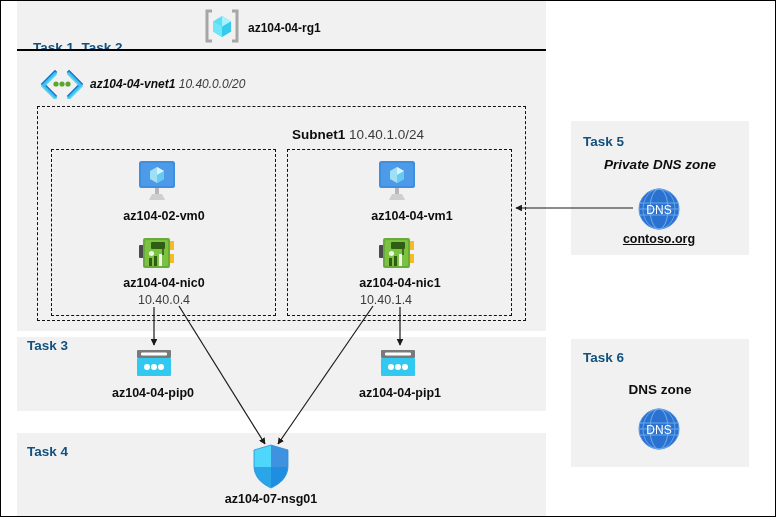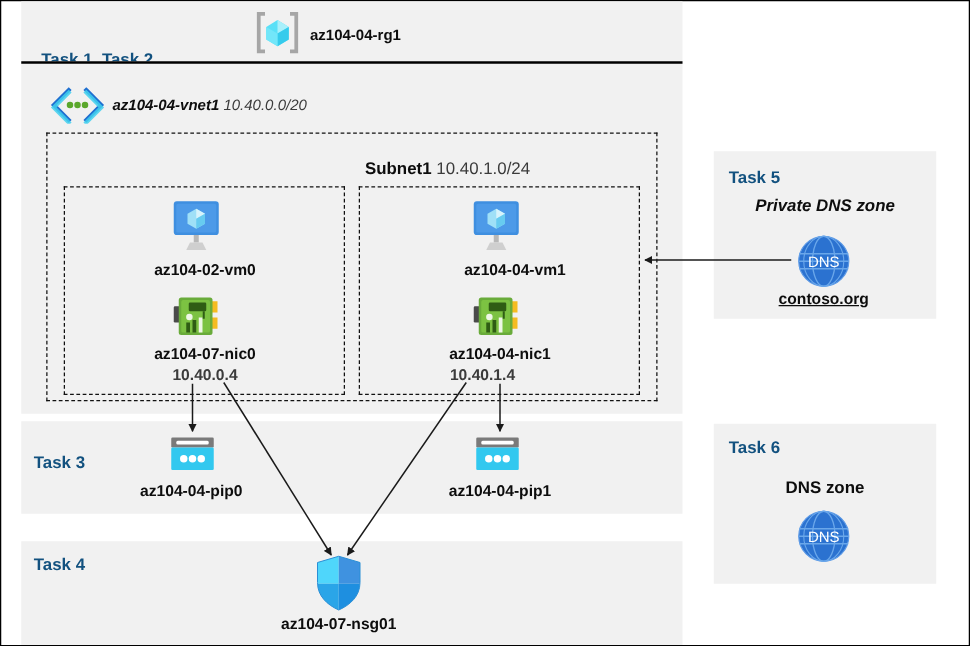--- a/index.html
+++ b/index.html
@@ -68,21 +68,21 @@
     color:#0d0d0d;
     font-weight:bold;
     font-size:12.5px;
     white-space:nowrap;
     text-align:center;
     transform:translateX(-50%);
   }
   .node-sub{
     position:absolute;
     color:#3b3b3b;
-    font-weight:bold;
+    font-weight:normal;
     font-size:12.5px;
     white-space:nowrap;
     text-align:left;
     transform:translateX(-50%);
   }
   .subnet-title{
     position:absolute;
     font-size:13.5px;
     color:#0d0d0d;
     font-weight:bold;
@@ -174,21 +174,21 @@
       <rect x="6" y="3" width="27" height="30" rx="2" fill="#69ab3a"></rect>
       <rect x="8" y="5" width="23" height="26" rx="1.5" fill="#7cc242"></rect>
       <rect x="14" y="7" width="14" height="7" rx="1" fill="#2f5d14"></rect>
       <circle cx="14.5" cy="18.5" r="2.6" fill="#eef7e6"></circle>
       <rect x="12" y="23" width="3" height="8" fill="#2f5d14"></rect>
       <rect x="17" y="21" width="3" height="10" fill="#2f5d14"></rect>
       <rect x="22" y="19" width="3" height="12" fill="#eef7e6"></rect>
       <path d="M26 14 L26 20" stroke="#2f5d14" stroke-width="1.6" fill="none"></path>
     </svg>
   </div>
-  <div class="node-label" style="left:163px; top:275px;">az104-07-nic0</div>
+  <div class="node-label" style="left:163px; top:275px;">az104-04-nic0</div>
   <div class="node-sub" style="left:163px; top:292px;">10.40.0.4</div>
 
   <div class="subnet-title" style="left:291px; top:126px;">
     <span>Subnet1</span><span class="light">&nbsp;</span><span class="light">10.40.1.0/24</span>
   </div>
   <div class="dash subnet1-box"></div>
 
   <div class="icon" style="left:372px; top:158px; width:48px; height:44px;">
     <svg width="48" height="44" viewBox="0 0 48 44">
       <rect x="6" y="2" width="36" height="27" rx="2.5" fill="#3f8fe0"></rect>
@@ -214,21 +214,21 @@
       <rect x="12" y="23" width="3" height="8" fill="#2f5d14"></rect>
       <rect x="17" y="21" width="3" height="10" fill="#2f5d14"></rect>
       <rect x="22" y="19" width="3" height="12" fill="#eef7e6"></rect>
       <path d="M26 14 L26 20" stroke="#2f5d14" stroke-width="1.6" fill="none"></path>
     </svg>
   </div>
   <div class="node-label" style="left:399px; top:275px;">az104-04-nic1</div>
   <div class="node-sub" style="left:385px; top:292px;">10.40.1.4</div>
 
   <div class="panel task3-panel"></div>
-  <div class="task-label" style="left:26px; top:361px;">Task 3</div>
+  <div class="task-label" style="left:26px; top:337px;">Task 3</div>
 
   <div class="icon" style="left:133px; top:348px; width:40px; height:30px;">
     <svg width="40" height="30" viewBox="0 0 40 30">
       <rect x="3" y="1" width="34" height="8" rx="1" fill="#7a7a7a"></rect>
       <rect x="7" y="3.5" width="26" height="3" rx="1.2" fill="#ffffff"></rect>
       <rect x="3" y="9" width="34" height="18" rx="1" fill="#32c8ef"></rect>
       <circle cx="13" cy="18" r="3" fill="#ffffff"></circle>
       <circle cx="20" cy="18" r="3" fill="#ffffff"></circle>
       <circle cx="27" cy="18" r="3" fill="#ffffff"></circle>
     </svg>

